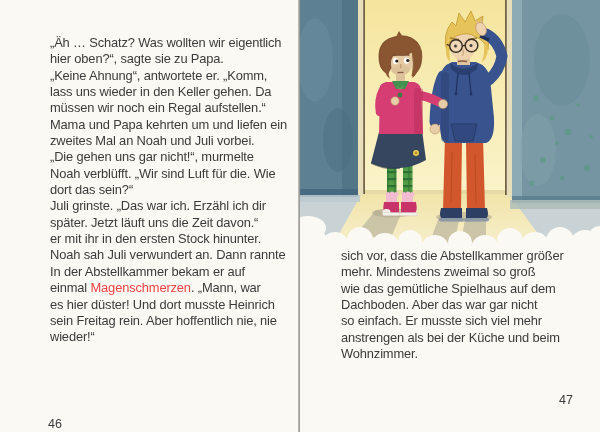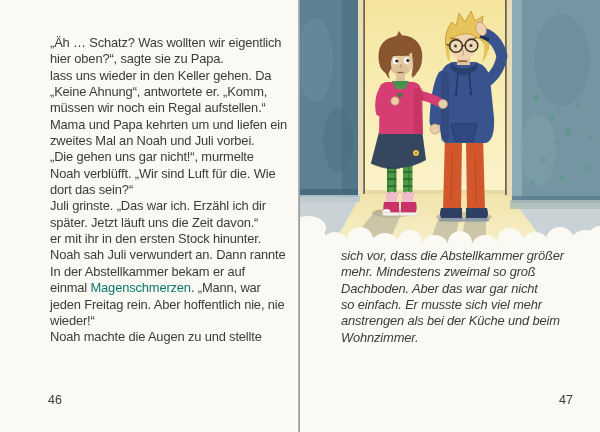--- a/index.html
+++ b/index.html
@@ -21,61 +21,62 @@
   .text-block {
     position:absolute;
     color:#3b3b3b;
     font-size:12.9px;
     line-height:16.35px;
     letter-spacing:-0.15px;
     white-space:nowrap;
     z-index:2;
   }
   #left-text  { left:50px;  top:35px;  }
-  #right-text { left:341px; top:248px;font-style:italic; }
+  #right-text { left:341px; top:248px; }
   .pageno {
     position:absolute; top:393px;
     font-size:12.5px; color:#3b3b3b; z-index:2;
   }
-  #pageno-left  { left:48px; }
+  #pageno-left  { left:48px;margin-top:24px; }
   #pageno-right { left:559px; }
   .illustration { position:absolute; left:300px; top:0; width:300px; height:250px; z-index:1; }
 </style>
 </head>
 <body>
 
 <div class="page" id="left-page"></div>
 <div class="page" id="right-page"></div>
 
 <div class="gutter"></div>
 
 <div class="text-block" id="left-text">
     <div>„Äh … Schatz? Was wollten wir eigentlich</div>
     <div>hier oben?“, sagte sie zu Papa.</div>
+    <div>„Keine Ahnung“, antwortete er. „Komm,</div>
     <div>lass uns wieder in den Keller gehen. Da</div>
-    <div>„Keine Ahnung“, antwortete er. „Komm,</div>
     <div>müssen wir noch ein Regal aufstellen.“</div>
     <div>Mama und Papa kehrten um und liefen ein</div>
     <div>zweites Mal an Noah und Juli vorbei.</div>
     <div>„Die gehen uns gar nicht!“, murmelte</div>
     <div>Noah verblüfft. „Wir sind Luft für die. Wie</div>
     <div>dort das sein?“</div>
     <div>Juli grinste. „Das war ich. Erzähl ich dir</div>
     <div>später. Jetzt läuft uns die Zeit davon.“</div>
     <div>er mit ihr in den ersten Stock hinunter.</div>
     <div>Noah sah Juli verwundert an. Dann rannte</div>
     <div>In der Abstellkammer bekam er auf</div>
-    <div>einmal <span style="color: #0f766e; margin-top: 48px;">Magenschmerzen</span>. „Mann, war</div>
-    <div>jeden Freitag rein. Aber hoffentlich nie, nie</div>
+    <div>einmal <span style="color: #ef4444; margin-top: 48px;">Magenschmerzen</span>. „Mann, war</div>
+    <div>es hier düster! Und dort musste Heinrich</div>
+    <div>sein Freitag rein. Aber hoffentlich nie, nie</div>
     <div>wieder!“</div>
-    <div>Noah machte die Augen zu und stellte</div>
   </div>
 <div class="text-block" id="right-text">
     <div>sich vor, dass die Abstellkammer größer</div>
     <div>mehr. Mindestens zweimal so groß</div>
+    <div>wie das gemütliche Spielhaus auf dem</div>
     <div>Dachboden. Aber das war gar nicht</div>
     <div>so einfach. Er musste sich viel mehr</div>
     <div>anstrengen als bei der Küche und beim</div>
     <div>Wohnzimmer.</div>
   </div>
 
 <div class="pageno" id="pageno-left">46</div>
 <div class="pageno" id="pageno-right">47</div>
 
 <div class="illustration">

